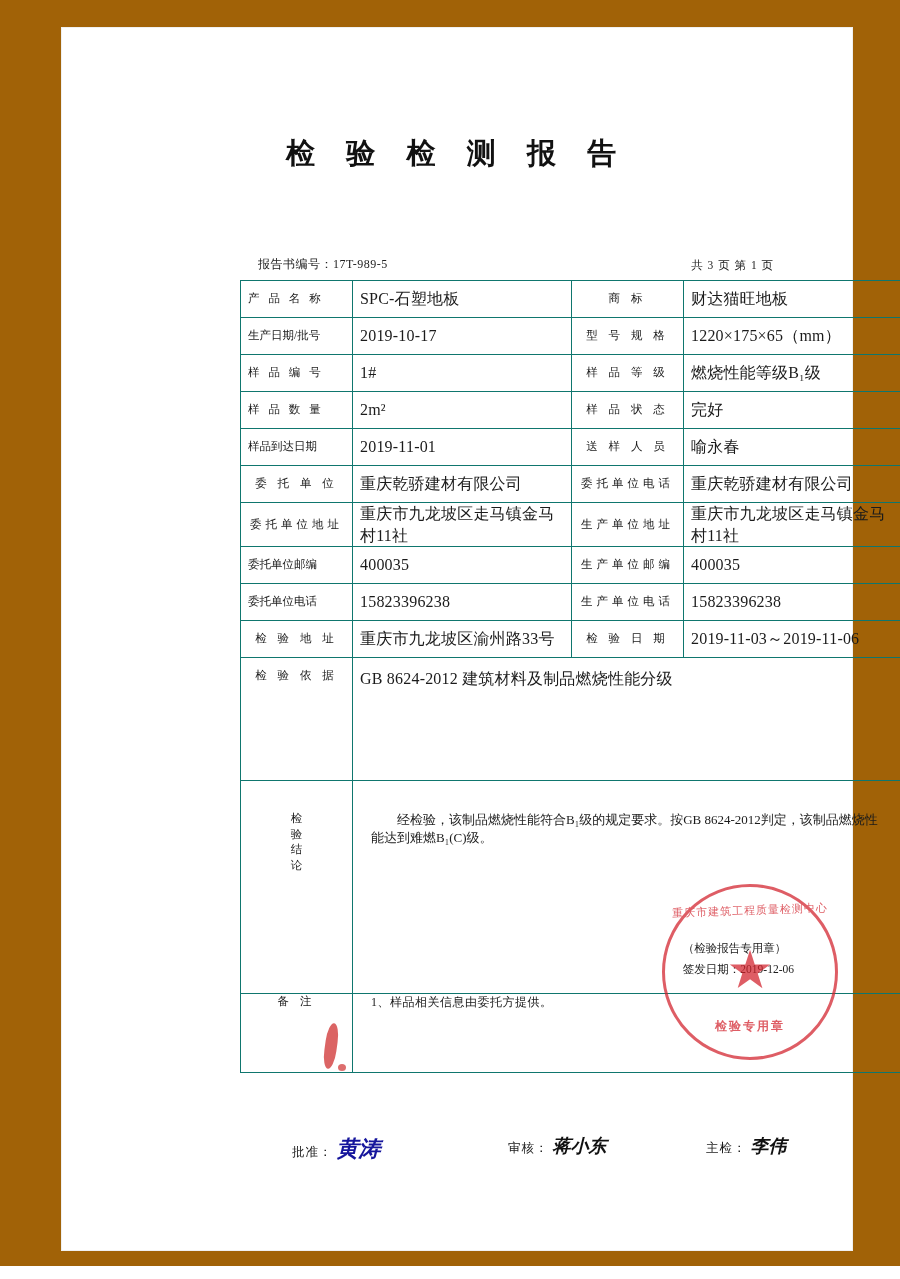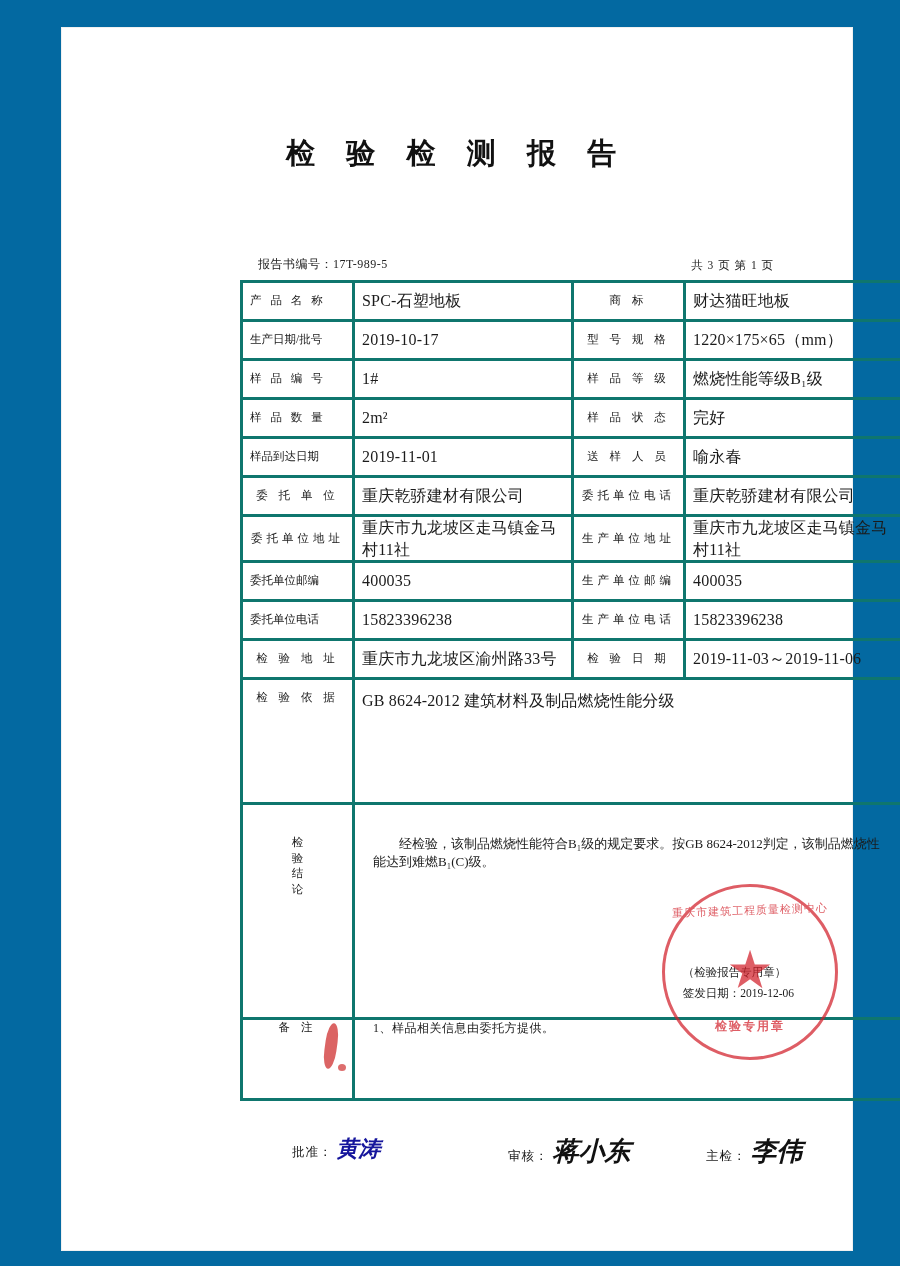--- a/index.html
+++ b/index.html
@@ -15,21 +15,21 @@
     color: #1a1a1a;
     overflow: hidden;
   }
 
   
   .page {
     position: absolute;
     left: 0; top: 0;
     width: 900px;
     height: 1266px;
-    background: #0369a1;
+    background: #a16207;
   }
   .sheet {
     position: absolute;
     left: 62px;
     top: 28px;
     width: 790px;
     height: 1222px;
     background: #ffffff;
     box-shadow: 0 0 0 1px #f0f0f0;
   }
@@ -73,21 +73,21 @@
   .tbl {
     position: absolute;
     left: 178px;
     top: 252px;
     width: 662px;
     border-collapse: collapse;
     table-layout: fixed;
     font-size: 11.5px;
   }
   .tbl td {
-    border: 3px solid #0f766e;
+    border: 1px solid #0f766e;
     padding: 0 7px;
     height: 36px;
     vertical-align: middle;
     line-height: 1.35;
     color: #1b1b1b;
   }
   .lbl {
     width: 110px;
     letter-spacing: 3px;
     white-space: nowrap;
@@ -171,21 +171,21 @@
     font-family: "DejaVu Serif", serif;
     font-style: italic;
     font-weight: bold;
     font-size: 22px;
     color: #15159c;
     margin-left: 4px;
     letter-spacing: 0;
   }
   .sig-2 .hand, .sig-3 .hand {
     color: #111;
-    font-size: 26px;
+    font-size: 18px;
   }
 
   
   .seal {
     position: absolute;
     left: 600px;
     top: 856px;
     width: 170px;
     height: 170px;
     border: 3px solid #d2202a;

